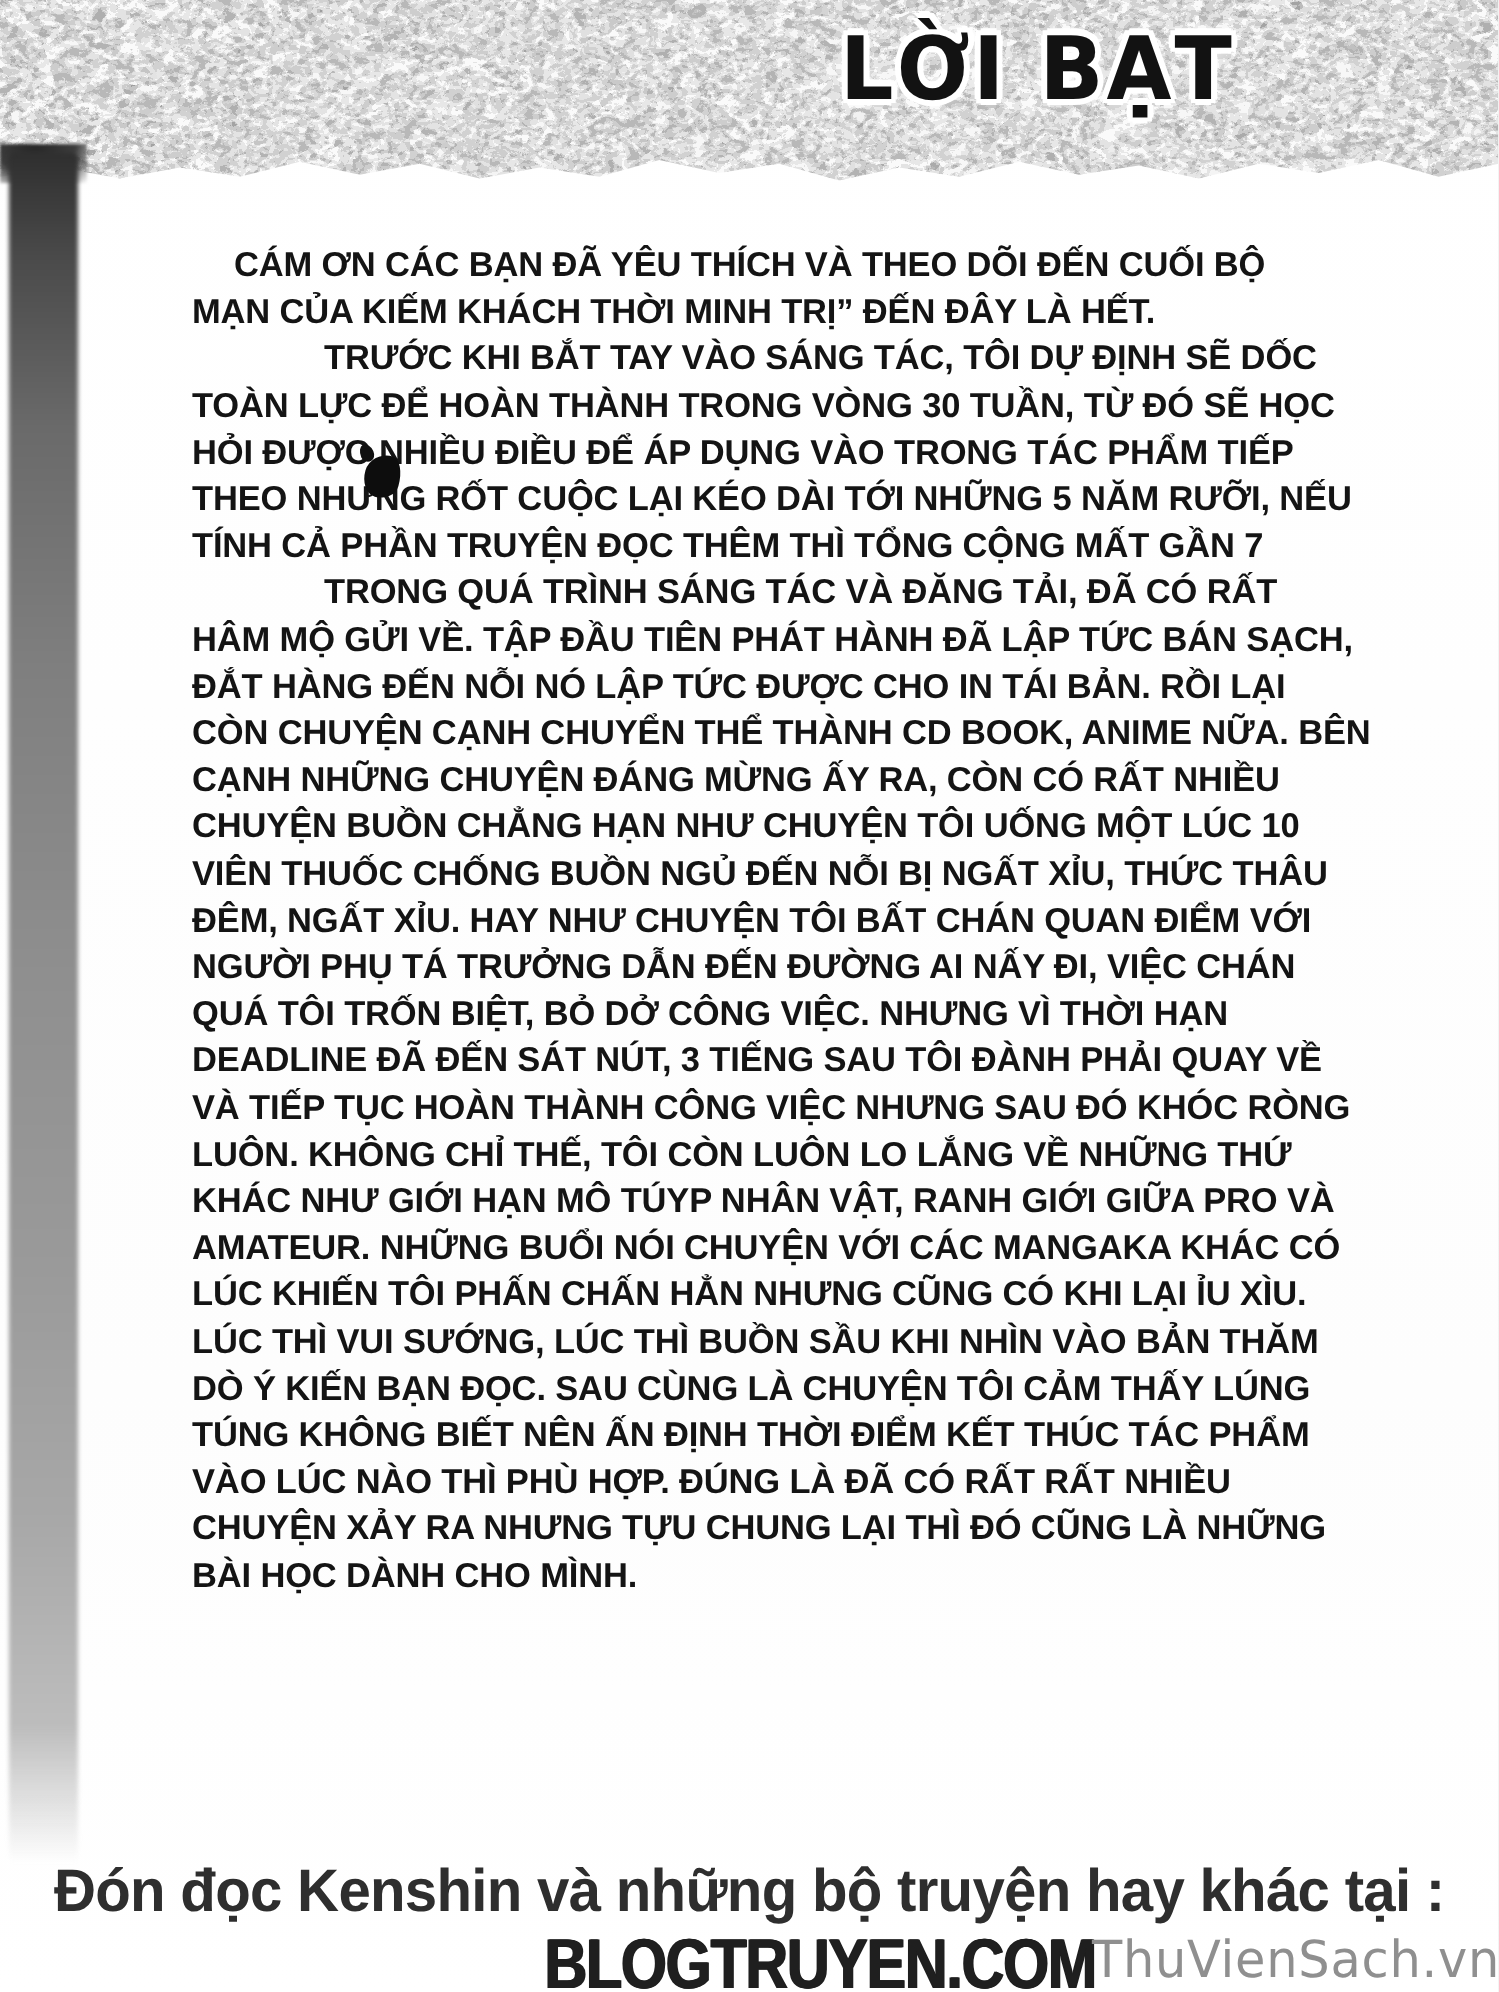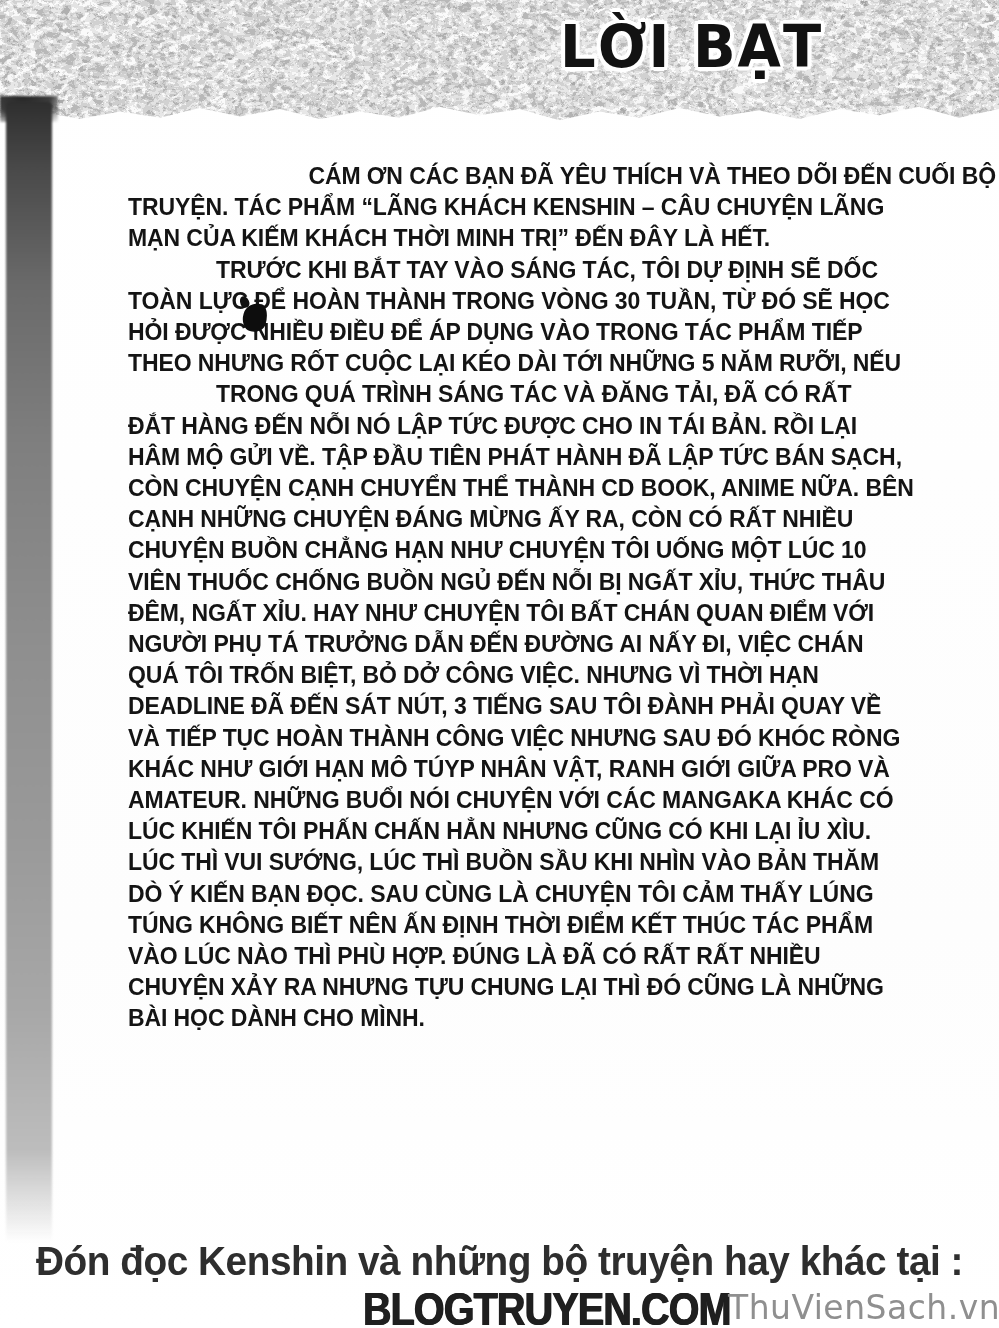--- a/index.html
+++ b/index.html
@@ -74,21 +74,21 @@
     width: 868px;
     color: #141414;
     font-family: "Liberation Sans", sans-serif;
     font-weight: bold;
     font-size: 23px;
     line-height: 31.2px;
     letter-spacing: -0.1px;
     overflow: hidden;
   }
   .afterword .line { white-space: nowrap; }
-  .para-0 .line.first { padding-left: 28px; text-align: right; }
+  .para-0 .line.first { padding-left: 28px; }
   .para-1 .line.first,
   .para-2 .line.first { padding-left: 88px; }
 
   
   .ink-blot {
     position: absolute;
     left: 243px;
     top: 303px;
     width: 24px;
     height: 29px;
@@ -177,42 +177,43 @@
   </div>
 
   <div class="page-title">LỜI BẠT</div>
 
   <div class="binding-corner"></div>
   <div class="binding-shadow"></div>
 
   <div class="afterword">
       <div class="para para-0">
         <div class="line first">CÁM ƠN CÁC BẠN ĐÃ YÊU THÍCH VÀ THEO DÕI ĐẾN CUỐI BỘ</div>
-        <div class="line">TRUYỆN. TÁC PHẨM “LÃNG KHÁCH KENSHIN – CÂU CHUYỆN LÃNG</div>
         <div class="line">MẠN CỦA KIẾM KHÁCH THỜI MINH TRỊ” ĐẾN ĐÂY LÀ HẾT.</div>
       </div>
       <div class="para para-1">
         <div class="line first">TRƯỚC KHI BẮT TAY VÀO SÁNG TÁC, TÔI DỰ ĐỊNH SẼ DỐC</div>
         <div class="line">TOÀN LỰC ĐỂ HOÀN THÀNH TRONG VÒNG 30 TUẦN, TỪ ĐÓ SẼ HỌC</div>
         <div class="line">HỎI ĐƯỢC NHIỀU ĐIỀU ĐỂ ÁP DỤNG VÀO TRONG TÁC PHẨM TIẾP</div>
         <div class="line">THEO NHƯNG RỐT CUỘC LẠI KÉO DÀI TỚI NHỮNG 5 NĂM RƯỠI, NẾU</div>
+        <div class="line">TÍNH CẢ PHẦN TRUYỆN ĐỌC THÊM THÌ TỔNG CỘNG MẤT GẦN 7</div>
       </div>
       <div class="para para-2">
         <div class="line first">TRONG QUÁ TRÌNH SÁNG TÁC VÀ ĐĂNG TẢI, ĐÃ CÓ RẤT</div>
+        <div class="line">HÂM MỘ GỬI VỀ. TẬP ĐẦU TIÊN PHÁT HÀNH ĐÃ LẬP TỨC BÁN SẠCH,</div>
         <div class="line">ĐẮT HÀNG ĐẾN NỖI NÓ LẬP TỨC ĐƯỢC CHO IN TÁI BẢN. RỒI LẠI</div>
-        <div class="line">HÂM MỘ GỬI VỀ. TẬP ĐẦU TIÊN PHÁT HÀNH ĐÃ LẬP TỨC BÁN SẠCH,</div>
         <div class="line">CÒN CHUYỆN CẠNH CHUYỂN THỂ THÀNH CD BOOK, ANIME NỮA. BÊN</div>
         <div class="line">CẠNH NHỮNG CHUYỆN ĐÁNG MỪNG ẤY RA, CÒN CÓ RẤT NHIỀU</div>
         <div class="line">CHUYỆN BUỒN CHẲNG HẠN NHƯ CHUYỆN TÔI UỐNG MỘT LÚC 10</div>
         <div class="line">VIÊN THUỐC CHỐNG BUỒN NGỦ ĐẾN NỖI BỊ NGẤT XỈU, THỨC THÂU</div>
         <div class="line">ĐÊM, NGẤT XỈU. HAY NHƯ CHUYỆN TÔI BẤT CHÁN QUAN ĐIỂM VỚI</div>
         <div class="line">NGƯỜI PHỤ TÁ TRƯỞNG DẪN ĐẾN ĐƯỜNG AI NẤY ĐI, VIỆC CHÁN</div>
         <div class="line">QUÁ TÔI TRỐN BIỆT, BỎ DỞ CÔNG VIỆC. NHƯNG VÌ THỜI HẠN</div>
         <div class="line">DEADLINE ĐÃ ĐẾN SÁT NÚT, 3 TIẾNG SAU TÔI ĐÀNH PHẢI QUAY VỀ</div>
         <div class="line">VÀ TIẾP TỤC HOÀN THÀNH CÔNG VIỆC NHƯNG SAU ĐÓ KHÓC RÒNG</div>
+        <div class="line">LUÔN. KHÔNG CHỈ THẾ, TÔI CÒN LUÔN LO LẮNG VỀ NHỮNG THỨ</div>
         <div class="line">KHÁC NHƯ GIỚI HẠN MÔ TÚYP NHÂN VẬT, RANH GIỚI GIỮA PRO VÀ</div>
         <div class="line">AMATEUR. NHỮNG BUỔI NÓI CHUYỆN VỚI CÁC MANGAKA KHÁC CÓ</div>
         <div class="line">LÚC KHIẾN TÔI PHẤN CHẤN HẲN NHƯNG CŨNG CÓ KHI LẠI ỈU XÌU.</div>
         <div class="line">LÚC THÌ VUI SƯỚNG, LÚC THÌ BUỒN SẦU KHI NHÌN VÀO BẢN THĂM</div>
         <div class="line">DÒ Ý KIẾN BẠN ĐỌC. SAU CÙNG LÀ CHUYỆN TÔI CẢM THẤY LÚNG</div>
         <div class="line">TÚNG KHÔNG BIẾT NÊN ẤN ĐỊNH THỜI ĐIỂM KẾT THÚC TÁC PHẨM</div>
         <div class="line">VÀO LÚC NÀO THÌ PHÙ HỢP. ĐÚNG LÀ ĐÃ CÓ RẤT RẤT NHIỀU</div>
         <div class="line">CHUYỆN XẢY RA NHƯNG TỰU CHUNG LẠI THÌ ĐÓ CŨNG LÀ NHỮNG</div>
         <div class="line">BÀI HỌC DÀNH CHO MÌNH.</div>
       </div>

